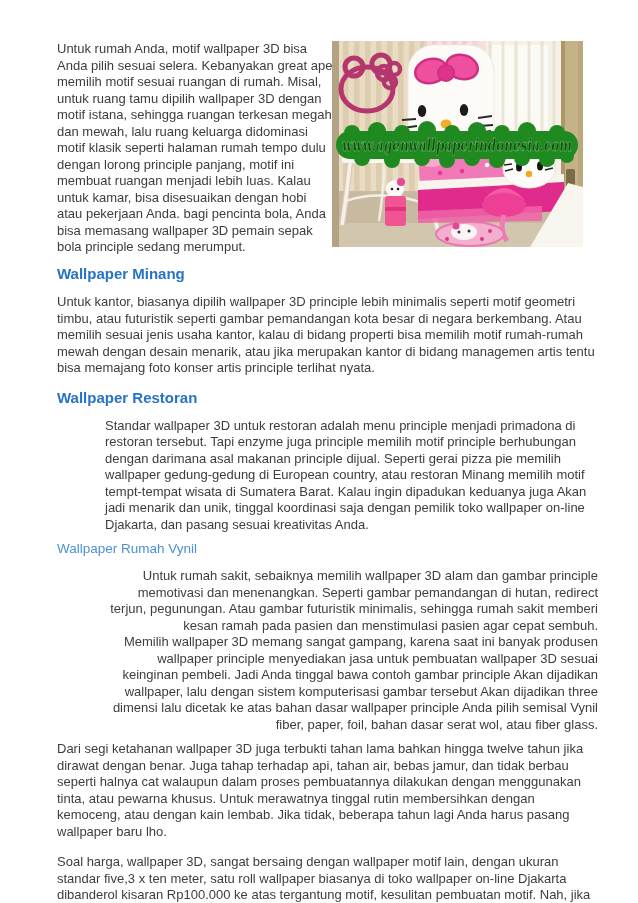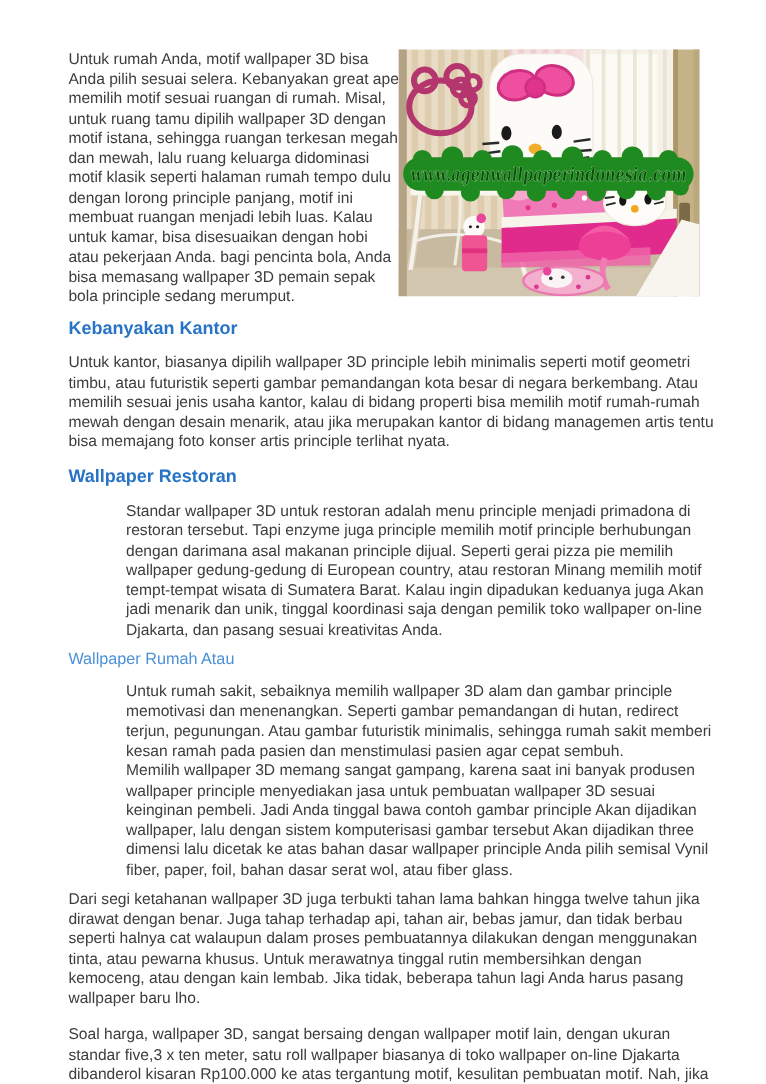--- a/index.html
+++ b/index.html
@@ -49,21 +49,21 @@
     line-height: 16px;
     font-weight: normal;
     color: #4b90d8;
     margin: 6px 0 11px 0;
   }
   p.body-para {
     font-size: 13px;
     line-height: 16.5px;
     margin: 0 0 12px 0;
   }
-  p.body-para .para-part { display: block; }
+  p.body-para .para-part { display: block; text-align: right; }
   p.body-para.tight { margin-bottom: 8px; margin-left: 48px; }
   p.body-para.gap-top { margin-top: 14px; }
 </style>
 </head>
 <body>
 
 <div class="page">
   <div class="content">
 
     <div class="intro-section">
@@ -233,27 +233,27 @@
               <circle cx="190" cy="117" r="8"></circle>
                 <circle cx="215" cy="118" r="8"></circle>
                 <circle cx="235" cy="115" r="7"></circle>
             </g>
             <text x="125" y="110" text-anchor="middle" font-family="DejaVu Serif, serif" font-style="italic" font-weight="bold" font-size="16" fill="#0a4e0a" stroke="#8fd08f" stroke-width="0.35" textLength="230" lengthAdjust="spacingAndGlyphs">www.agenwallpaperindonesia.com</text>
           </g>
         </svg>
       </div>
     </div>
 
-    <h2 class="section-heading">Kebanyakan Kantor</h2>
+    <h2 class="section-heading">Wallpaper Minang</h2>
     <p class="body-para">Untuk kantor, biasanya dipilih wallpaper 3D principle lebih minimalis seperti motif geometri timbu, atau futuristik seperti gambar pemandangan kota besar di negara berkembang. Atau memilih sesuai jenis usaha kantor, kalau di bidang properti bisa memilih motif rumah-rumah mewah dengan desain menarik, atau jika merupakan kantor di bidang managemen artis tentu bisa memajang foto konser artis principle terlihat nyata.</p>
 
     <h2 class="section-heading mt">Wallpaper Restoran</h2>
     <p class="body-para tight">Standar wallpaper 3D untuk restoran adalah menu principle menjadi primadona di restoran tersebut. Tapi enzyme juga principle memilih motif principle berhubungan dengan darimana asal makanan principle dijual. Seperti gerai pizza pie memilih wallpaper gedung-gedung di European country, atau restoran Minang memilih motif tempt-tempat wisata di Sumatera Barat. Kalau ingin dipadukan keduanya juga Akan jadi menarik dan unik, tinggal koordinasi saja dengan pemilik toko wallpaper on-line Djakarta, dan pasang sesuai kreativitas Anda.</p>
 
-    <h3 class="sub-heading">Wallpaper Rumah Atau</h3>
+    <h3 class="sub-heading">Wallpaper Rumah Vynil</h3>
     <p class="body-para tight">
       <span class="para-part">Untuk rumah sakit, sebaiknya memilih wallpaper 3D alam dan gambar principle memotivasi dan menenangkan. Seperti gambar pemandangan di hutan, redirect terjun, pegunungan. Atau gambar futuristik minimalis, sehingga rumah sakit memberi kesan ramah pada pasien dan menstimulasi pasien agar cepat sembuh.</span>
       <span class="para-part">Memilih wallpaper 3D memang sangat gampang, karena saat ini banyak produsen wallpaper principle menyediakan jasa untuk pembuatan wallpaper 3D sesuai keinginan pembeli. Jadi Anda tinggal bawa contoh gambar principle Akan dijadikan wallpaper, lalu dengan sistem komputerisasi gambar tersebut Akan dijadikan three dimensi lalu dicetak ke atas bahan dasar wallpaper principle Anda pilih semisal Vynil fiber, paper, foil, bahan dasar serat wol, atau fiber glass.</span>
     </p>
 
     <p class="body-para">Dari segi ketahanan wallpaper 3D juga terbukti tahan lama bahkan hingga twelve tahun jika dirawat dengan benar. Juga tahap terhadap api, tahan air, bebas jamur, dan tidak berbau seperti halnya cat walaupun dalam proses pembuatannya dilakukan dengan menggunakan tinta, atau pewarna khusus. Untuk merawatnya tinggal rutin membersihkan dengan kemoceng, atau dengan kain lembab. Jika tidak, beberapa tahun lagi Anda harus pasang wallpaper baru lho.</p>
 
     <p class="body-para gap-top">Soal harga, wallpaper 3D, sangat bersaing dengan wallpaper motif lain, dengan ukuran standar five,3 x ten meter, satu roll wallpaper biasanya di toko wallpaper on-line Djakarta dibanderol kisaran Rp100.000 ke atas tergantung motif, kesulitan pembuatan motif. Nah, jika Anda ingin wallpaper Anda dipasang oleh pprofesional, tentu Akan enzyme biaya tambahannya, biasanya Rp50.000 ke atas tergantung berapa roll wallpaper principle harus mereka pasang di rumah Anda. sudah jelas tentang</p>
 
   </div>

